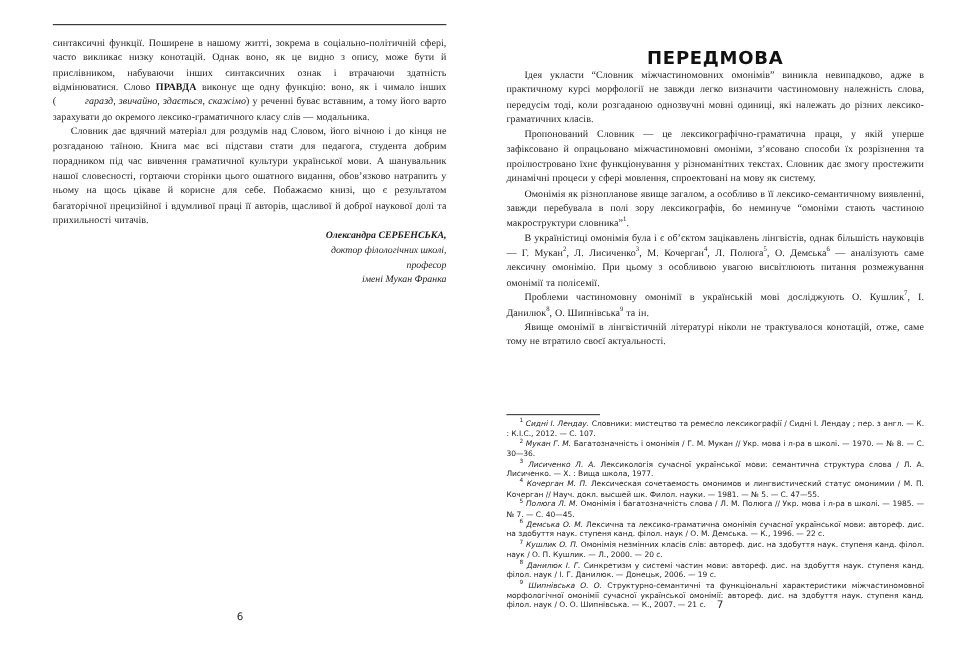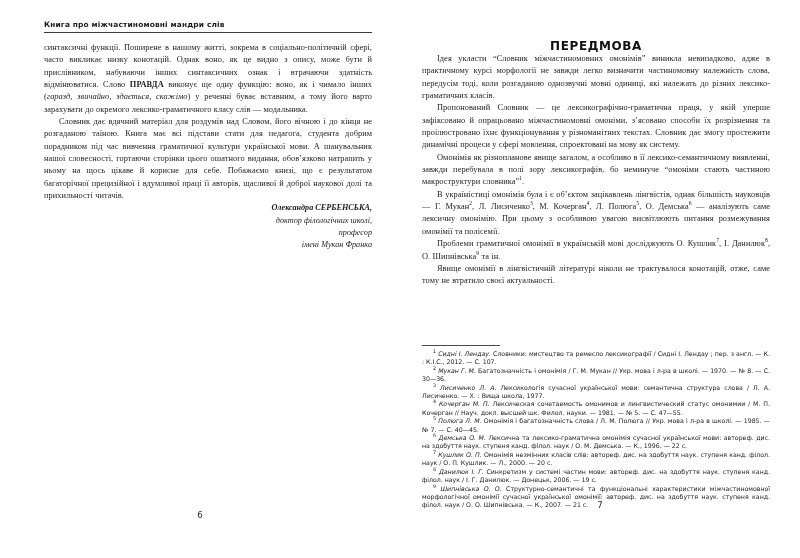--- a/index.html
+++ b/index.html
@@ -58,42 +58,42 @@
     text-align: justify;
     text-indent: 15px;
     margin: 0;
     letter-spacing: 0.05px;
     word-spacing: 0.2px;
     -webkit-hyphens: none;
     hyphens: none;
   }
   .body-par.no-indent { text-indent: 0; }
   .body-par b { font-weight: bold; }
-  .body-par i { font-style: italic; }
+  .body-par i { font-style: italic; margin-left: 24px; }
   sup {
     font-size: 5.6px;
     vertical-align: super;
     line-height: 0;
   }
 
   
   .signature {
     text-align: right;
     font-style: italic;
     font-size: 8.2px;
     line-height: 12.2px;
   }
   .signature .sig-name {
     font-weight: bold;
   }
 
   
   .chapter-title {
     font-family: "DejaVu Sans", "Liberation Sans", sans-serif;
-    font-size: 12px;
+    font-size: 15px;
     font-weight: bold;
     text-align: center;
     letter-spacing: 0.6px;
     margin: 11px 0 0 0;
     color: #111;
   }
   .section-title {
     font-family: "DejaVu Sans", "Liberation Sans", sans-serif;
     font-size: 10.2px;
     font-weight: bold;
@@ -151,21 +151,20 @@
     bottom: 48px;
   }
 </style>
 </head>
 <body>
 
 <div class="spread">
 
   <div class="page page-left">
 
-    <div class="running-head">Книга про міжчастиномовні мандри слів</div>
     <div class="head-rule"></div>
 
     <div>
       <p class="body-par no-indent"><span>синтаксичні функції. Поширене в нашому житті, зокрема в соціально-політичній сфері, часто викликає низку конотацій. Однак воно, як це видно з опису, може бути й прислівником, набуваючи інших синтаксичних ознак і втрачаючи здатність відмінюватися. Слово </span><b>ПРАВДА</b><span> виконує ще одну функцію: воно, як і чимало інших (</span><i>гаразд, звичайно, здається, скажімо</i><span>) у реченні буває вставним, а тому його варто зарахувати до окремого лексико-граматичного класу слів — модальника.</span></p>
       <p class="body-par"><span>Словник дає вдячний матеріал для роздумів над Словом, його вічною і до кінця не розгаданою таїною. Книга має всі підстави стати для педагога, студента добрим порадником під час вивчення граматичної культури української мови. А шанувальник нашої словесності, гортаючи сторінки цього ошатного видання, обов’язково натрапить у ньому на щось цікаве й корисне для себе. Побажаємо книзі, що є результатом багаторічної прецизійної і вдумливої праці її авторів, щасливої й доброї наукової долі та прихильності читачів.</span></p>
     </div>
 
     <div class="signature">
       <div class="sig-name">Олександра СЕРБЕНСЬКА,</div>
       <div>доктор філологічних школі,</div>
@@ -178,21 +177,21 @@
 
   <div class="page page-right">
 
     <div class="chapter-title">ПЕРЕДМОВА</div>
 
     <div>
       <p class="body-par"><span>Ідея укласти “Словник міжчастиномовних омонімів” виникла невипадково, адже в практичному курсі морфології не завжди легко визначити частиномовну належність слова, передусім тоді, коли розгаданою однозвучні мовні одиниці, які належать до різних лексико-граматичних класів.</span></p>
       <p class="body-par"><span>Пропонований Словник — це лексикографічно-граматична праця, у якій уперше зафіксовано й опрацьовано міжчастиномовні омоніми, з’ясовано способи їх розрізнення та проілюстровано їхнє функціонування у різноманітних текстах. Словник дає змогу простежити динамічні процеси у сфері мовлення, спроектовані на мову як систему.</span></p>
       <p class="body-par"><span>Омонімія як різнопланове явище загалом, а особливо в її лексико-семантичному виявленні, завжди перебувала в полі зору лексикографів, бо неминуче “омоніми стають частиною макроструктури словника”</span><sup>1</sup><span>.</span></p>
       <p class="body-par"><span>В україністиці омонімія була і є об’єктом зацікавлень лінгвістів, однак більшість науковців — Г. Мукан</span><sup>2</sup><span>, Л. Лисиченко</span><sup>3</sup><span>, М. Кочерган</span><sup>4</sup><span>, Л. Полюга</span><sup>5</sup><span>, О. Демська</span><sup>6</sup><span> — аналізують саме лексичну омонімію. При цьому з особливою увагою висвітлюють питання розмежування омонімії та полісемії.</span></p>
-      <p class="body-par"><span>Проблеми граматичної омонімії в українській мові досліджують О. Кушлик</span><sup>7</sup><span>, І. Данилюк</span><sup>8</sup><span>, О. Шипнівська</span><sup>9</sup><span> та ін.</span></p>
+      <p class="body-par"><span>Проблеми частиномовну омонімії в українській мові досліджують О. Кушлик</span><sup>7</sup><span>, І. Данилюк</span><sup>8</sup><span>, О. Шипнівська</span><sup>9</sup><span> та ін.</span></p>
       <p class="body-par"><span>Явище омонімії в лінгвістичній літературі ніколи не трактувалося конотацій, отже, саме тому не втратило своєї актуальності.</span></p>
     </div>
 
     <div class="footnotes">
       <div class="footnote-rule"></div>
       <p class="footnote"><sup>1</sup> <i>Сидні І. Лендау.</i><span> Словники: мистецтво та ремесло лексикографії / Сидні І. Лендау ; пер. з англ. — К. : К.І.С., 2012. — С. 107.</span></p>
       <p class="footnote"><sup>2</sup> <i>Мукан Г. М.</i><span> Багатозначність і омонімія / Г. М. Мукан // Укр. мова і л-ра в школі. — 1970. — № 8. — С. 30—36.</span></p>
       <p class="footnote"><sup>3</sup> <i>Лисиченко Л. А.</i><span> Лексикологія сучасної української мови: семантична структура слова / Л. А. Лисиченко. — Х. : Вища школа, 1977.</span></p>
       <p class="footnote"><sup>4</sup> <i>Кочерган М. П.</i><span> Лексическая сочетаемость омонимов и лингвистический статус омонимии / М. П. Кочерган // Науч. докл. высшей шк. Филол. науки. — 1981. — № 5. — С. 47—55.</span></p>
       <p class="footnote"><sup>5</sup> <i>Полюга Л. М.</i><span> Омонімія і багатозначність слова / Л. М. Полюга // Укр. мова і л-ра в школі. — 1985. — № 7. — С. 40—45.</span></p>

